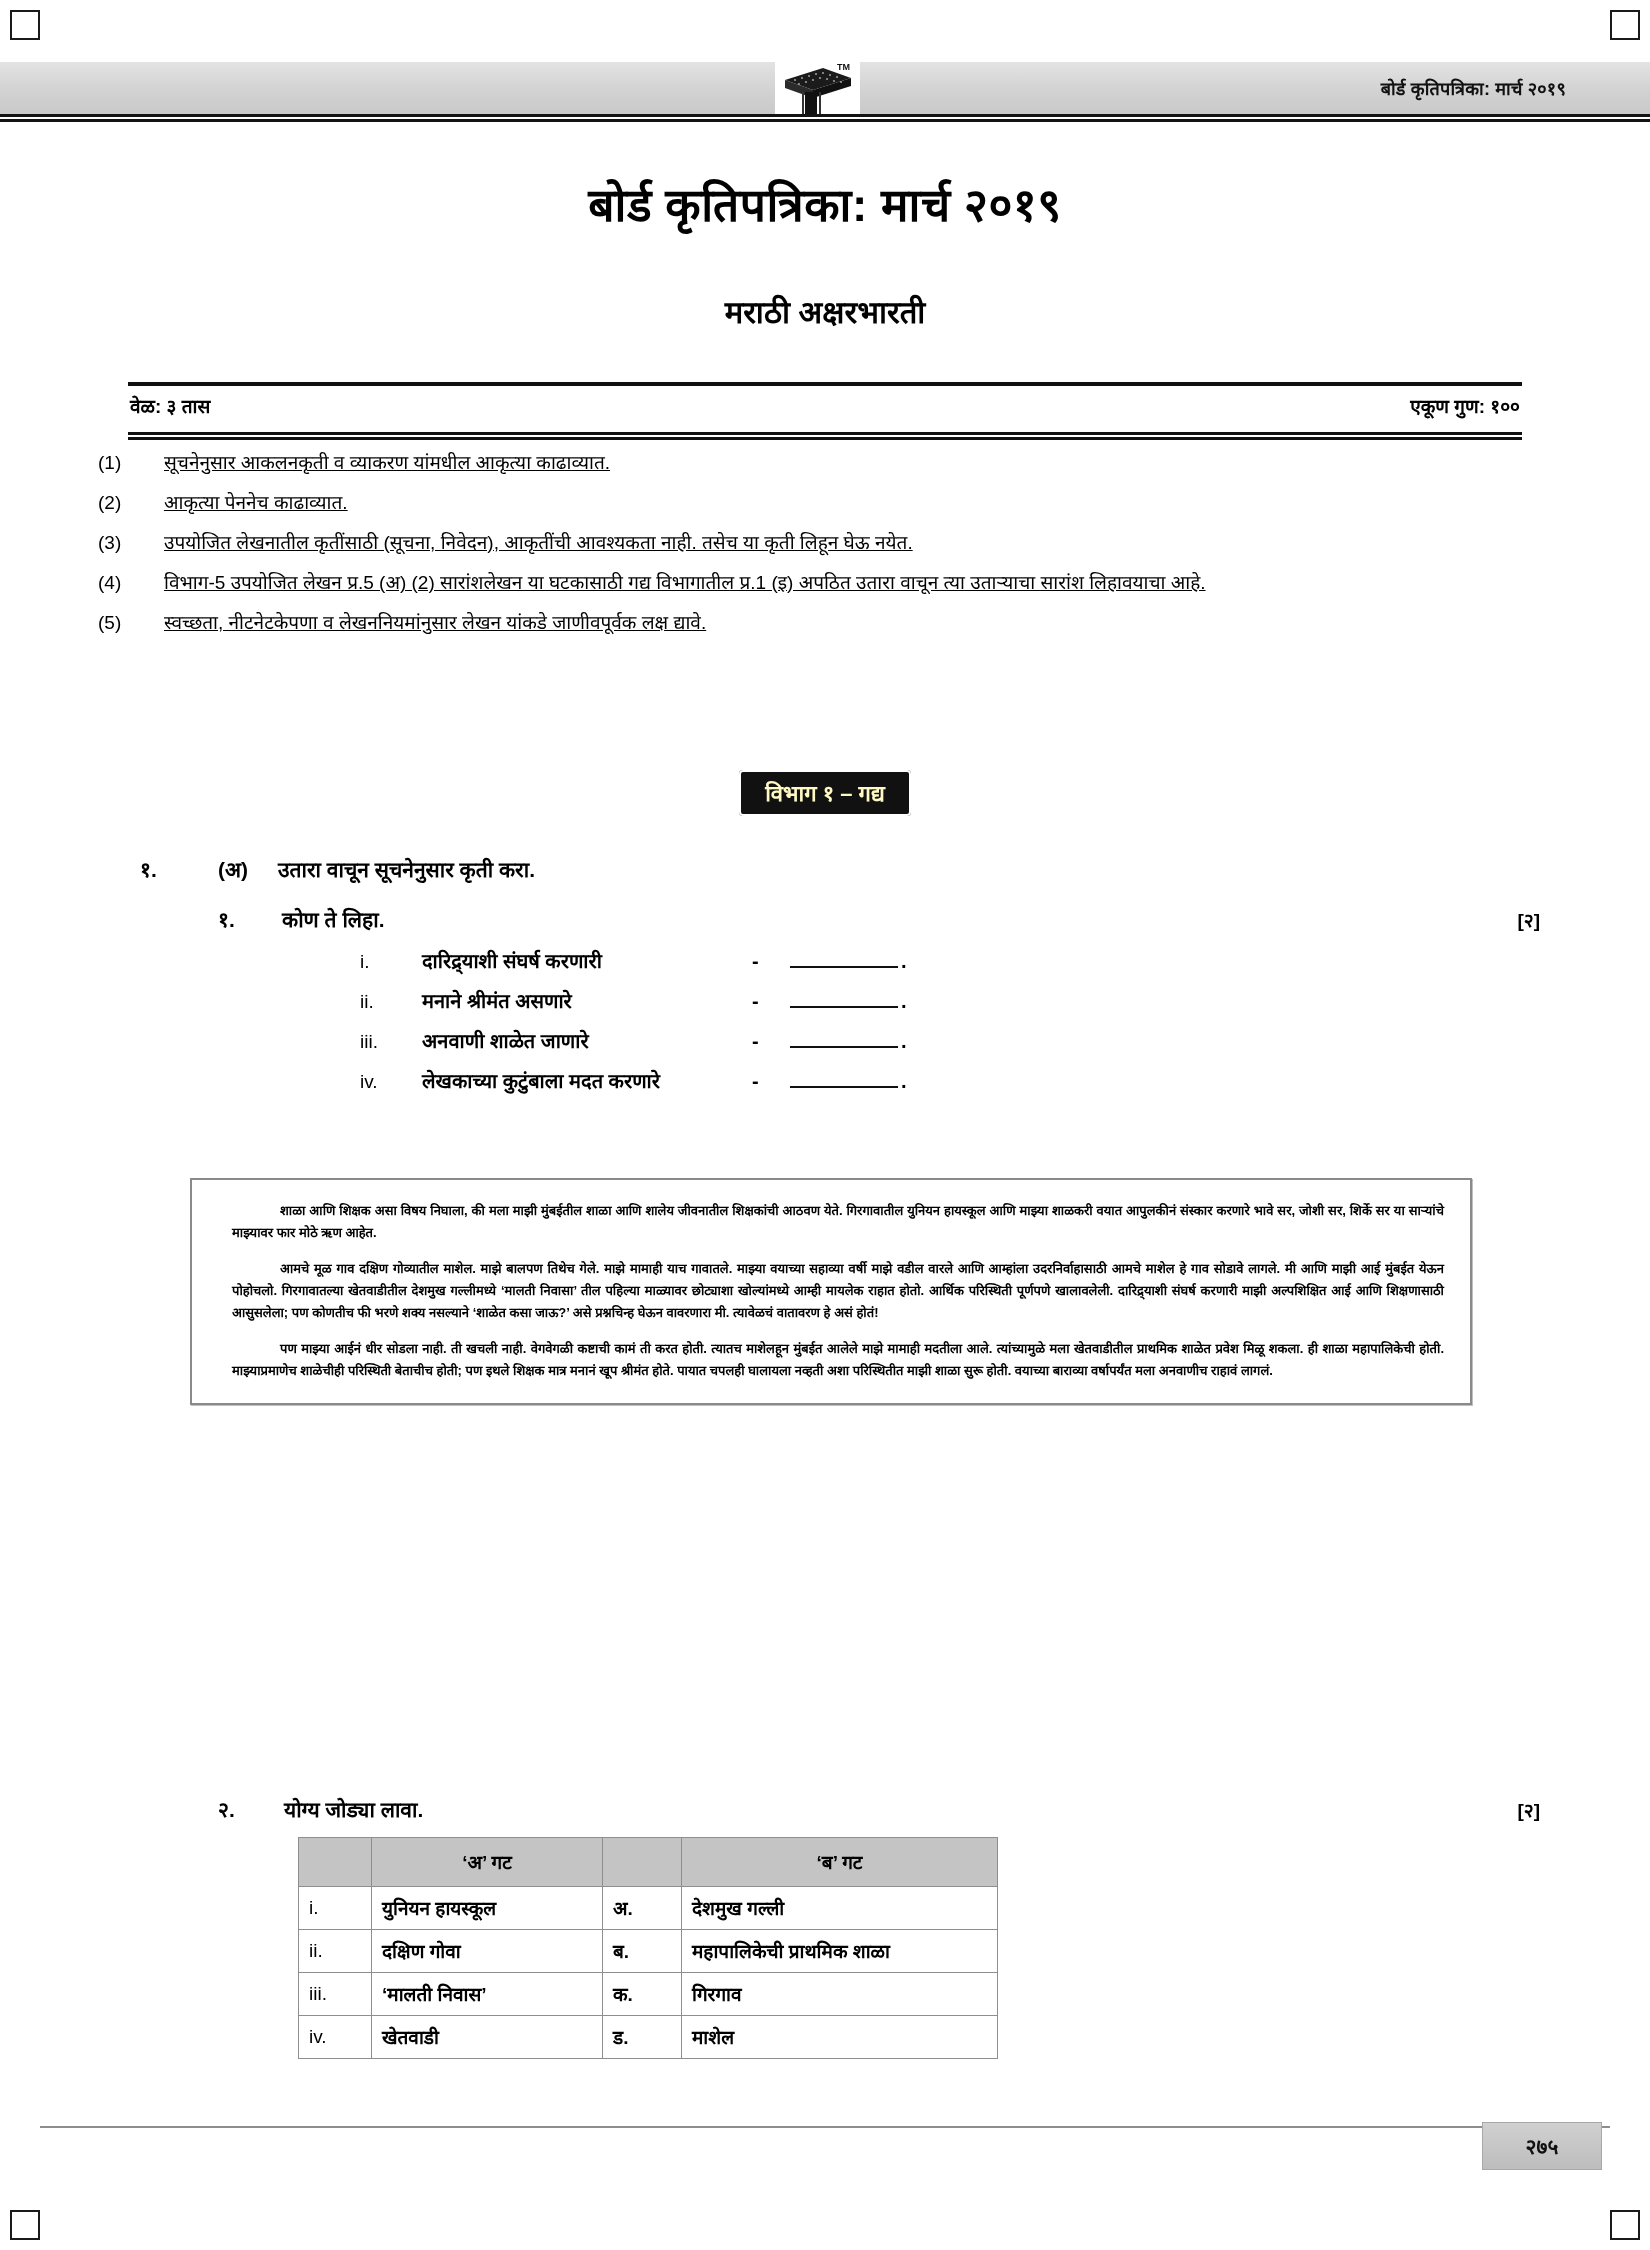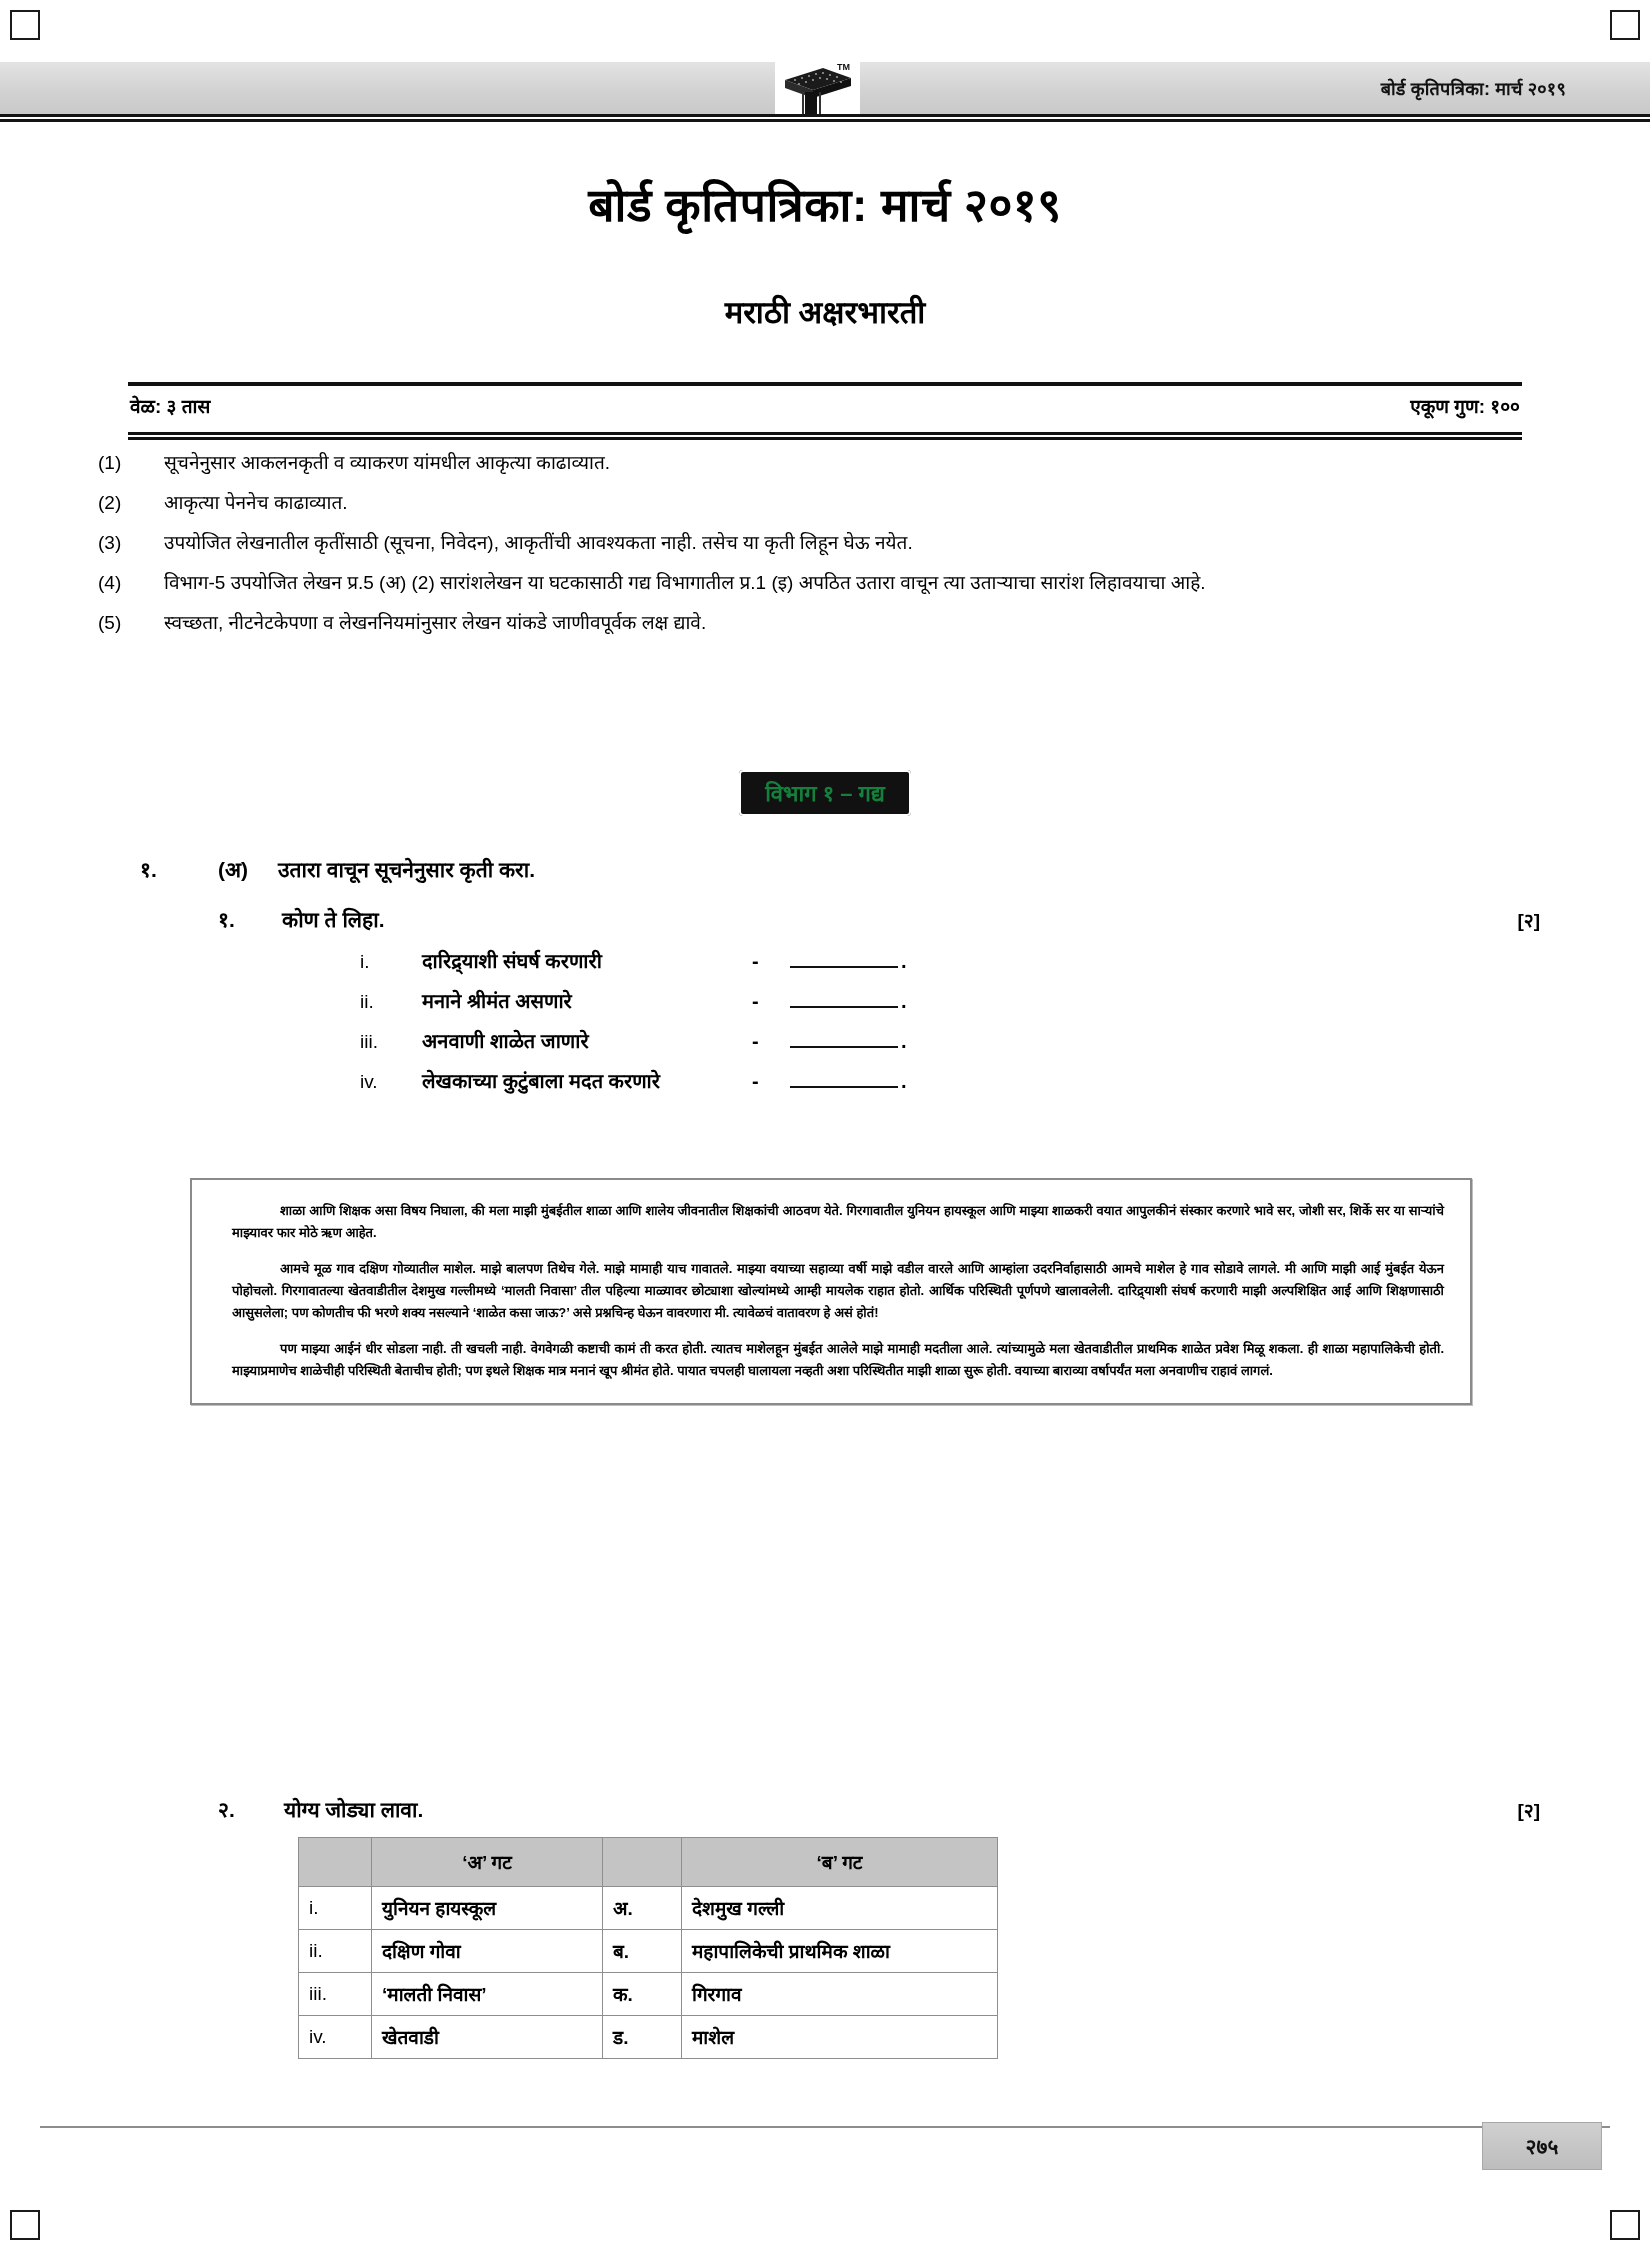--- a/index.html
+++ b/index.html
@@ -142,33 +142,33 @@
     margin-bottom: 13px;
     font-family: "Liberation Sans", "DejaVu Sans", sans-serif;
     font-size: 19px;
     line-height: 1.42;
   }
   .instr-num {
     width: 66px;
     flex: 0 0 66px;
     font-size: 19px;
   }
-  .instr-text { flex: 1 1 auto; text-align: justify; }
+  .instr-text { flex: 1 1 auto; text-align: justify; text-decoration: underline; }
 
   
   .section-banner-wrap {
     position: absolute;
     top: 770px;
     left: 0; right: 0;
     text-align: center;
   }
   .section-banner {
     display: inline-block;
     background: #111111;
-    color: #15803d;
+    color: #fef9c3;
     font-family: "Liberation Sans", "DejaVu Sans", sans-serif;
     font-size: 22px;
     font-weight: bold;
     padding: 7px 26px 9px 26px;
     border-radius: 4px;
     box-shadow: 0 0 0 2px #ffffff inset;
   }
 
   
   .q1 {

